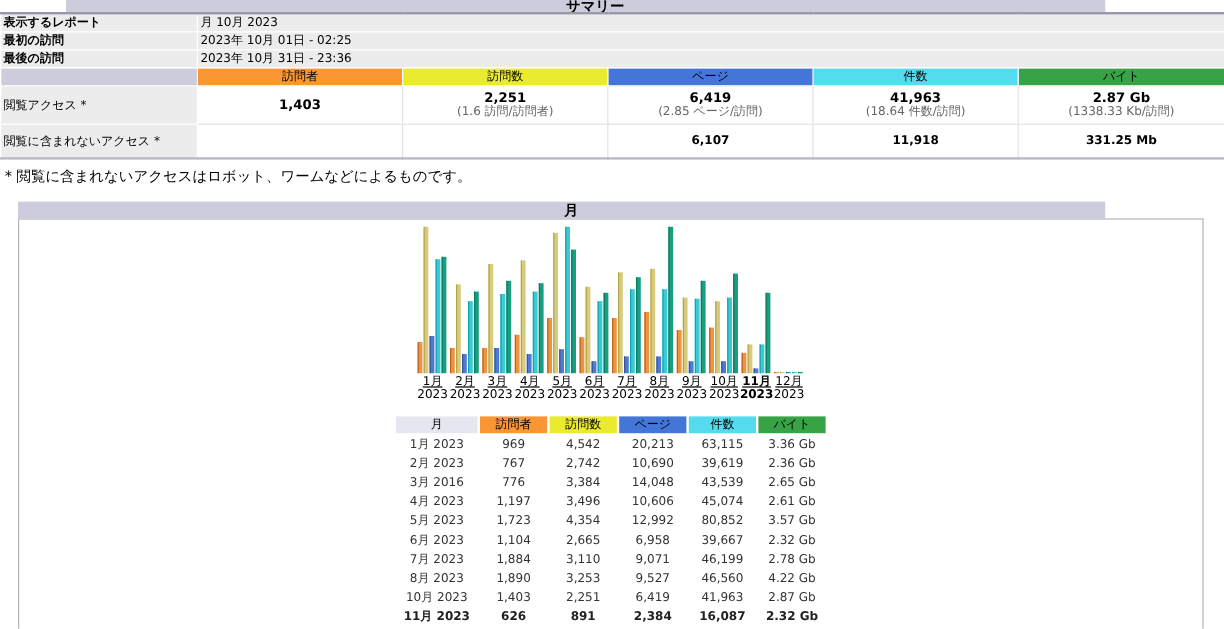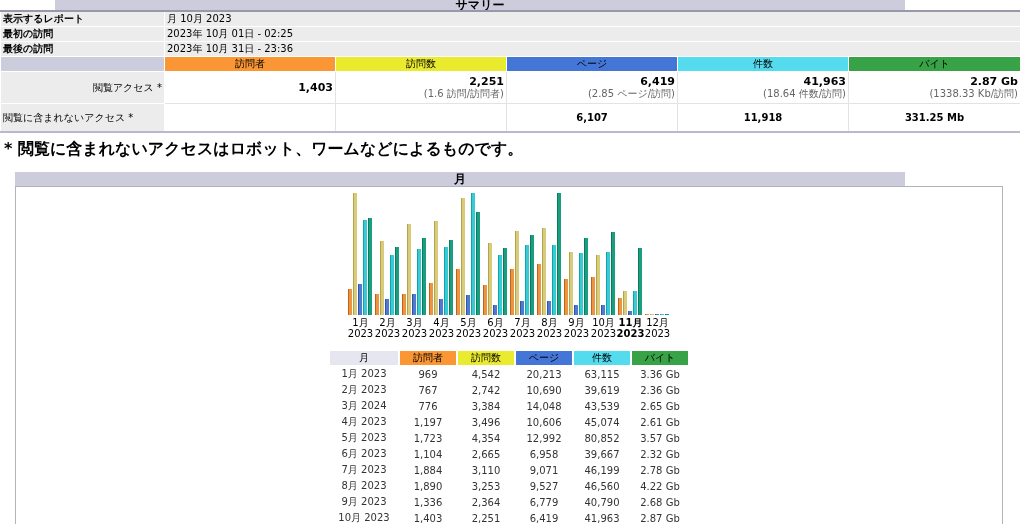--- a/index.html
+++ b/index.html
@@ -3,55 +3,55 @@
 <meta charset="utf-8">
 <style>
   html,body { margin:0; padding:0; }
   body {
     width:1020px; height:524px; background:#fff; overflow:hidden;
     font-family:"DejaVu Sans","Liberation Sans",sans-serif;
     font-size:11px; color:#000;
   }
   .ctitle {
     background:#CCCCDD; text-align:center; font-weight:bold;
-    font-size:12px; color:#000;
+    font-size:12px; color:#000;padding-left:16px;
   }
   #summary-title { margin-left:55px; width:850px; height:10px; line-height:11px; overflow:hidden; }
   #monthly-title { margin:10px 0 0 15px; width:890px; height:14px; line-height:14px; }
 
   
   table#summary {
     width:1020px; border-collapse:collapse; table-layout:fixed;
     border-top:2px solid #9898A8; border-bottom:2px solid #B9B9CE;
   }
   #summary td { font-size:10px; padding:0 2px; }
   #summary .info-label { background:#ECECEC; font-weight:bold; border:1px solid #fff; height:10px; }
   #summary .info-value { background:#ECECEC; border:1px solid #fff; }
   #summary .corner     { background:#CCCCDD; border:1px solid #fff; }
   #summary .mhead      { text-align:center; border:1px solid #fff; height:11px; }
   #summary .row-label  { background:#ECECEC; border:1px solid #fff; }
   #summary .vcell      { background:#fff; border:1px solid #E3E3E3; text-align:center; vertical-align:middle; }
-  #summary .viewed-row td { height:31px;text-align:right; }
+  #summary .viewed-row td { height:31px; }
   #summary .notviewed-row td { height:27px; }
   .vmain { font-weight:bold; font-size:11px; line-height:13px; }
   .vsub  { font-size:10px; color:#666; line-height:12px; }
   .vbold { font-weight:bold; font-size:11px; }
-  #footnote { margin:6px 0 12px 4px; font-size:16px;font-weight:bold; }
+  #footnote { margin:6px 0 12px 4px; font-size:12px; }
 
   
   #monthly-box {
     margin-left:15px; width:988px; height:358px;
     border:1px solid #B3B3BB; background:#fff; box-sizing:border-box;
   }
   #chart { display:flex; justify-content:center; align-items:flex-end; margin-top:6px; }
   .mcol  { width:25px; display:flex; flex-direction:column; align-items:center; margin:0 1px; }
   .bars  { height:122px; display:flex; align-items:flex-end; }
   .bar   { width:3px; margin-right:1px; border-left:1px solid transparent; }
   .mlabel,.ylabel { font-size:10px; line-height:11px; color:#000; white-space:nowrap; }
-  .mlabel { margin-top:2px; }
+  .mlabel { margin-top:2px;text-decoration:underline; }
   .cur { font-weight:bold; }
 
   
   table#mtable { margin:10px auto 0; border-collapse:separate; border-spacing:2px; font-size:10px; }
   #mtable th, #mtable td { height:11px; padding:0 6px; text-align:center; font-weight:normal; vertical-align:middle; }
   #mtable th { font-size:10px; }
   #mtable .col-month { width:56px; }
   #mtable .col-num   { width:44px; }
   #mtable td { color:#333; }
   #mtable tr.cur td { font-weight:bold; color:#222; }
@@ -289,21 +289,21 @@
         </tr>
         <tr>
           <td>2月 2023</td>
           <td>767</td>
           <td>2,742</td>
           <td>10,690</td>
           <td>39,619</td>
           <td>2.36 Gb</td>
         </tr>
         <tr>
-          <td>3月 2024</td>
+          <td>3月 2016</td>
           <td>776</td>
           <td>3,384</td>
           <td>14,048</td>
           <td>43,539</td>
           <td>2.65 Gb</td>
         </tr>
         <tr>
           <td>4月 2023</td>
           <td>1,197</td>
           <td>3,496</td>
@@ -335,28 +335,20 @@
           <td>46,199</td>
           <td>2.78 Gb</td>
         </tr>
         <tr>
           <td>8月 2023</td>
           <td>1,890</td>
           <td>3,253</td>
           <td>9,527</td>
           <td>46,560</td>
           <td>4.22 Gb</td>
-        </tr>
-        <tr>
-          <td>9月 2023</td>
-          <td>1,336</td>
-          <td>2,364</td>
-          <td>6,779</td>
-          <td>40,790</td>
-          <td>2.68 Gb</td>
         </tr>
         <tr>
           <td>10月 2023</td>
           <td>1,403</td>
           <td>2,251</td>
           <td>6,419</td>
           <td>41,963</td>
           <td>2.87 Gb</td>
         </tr>
         <tr class="cur">

